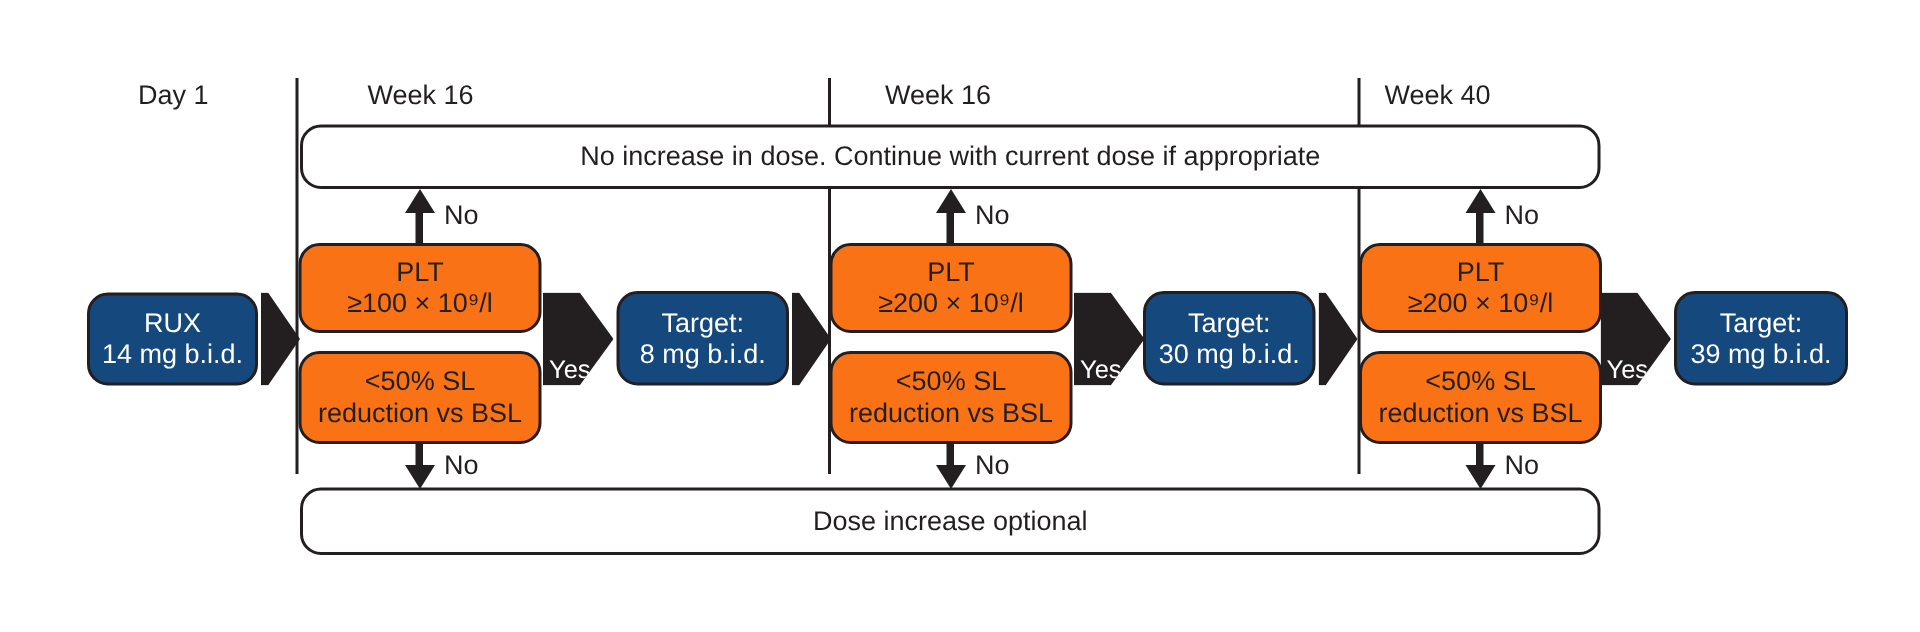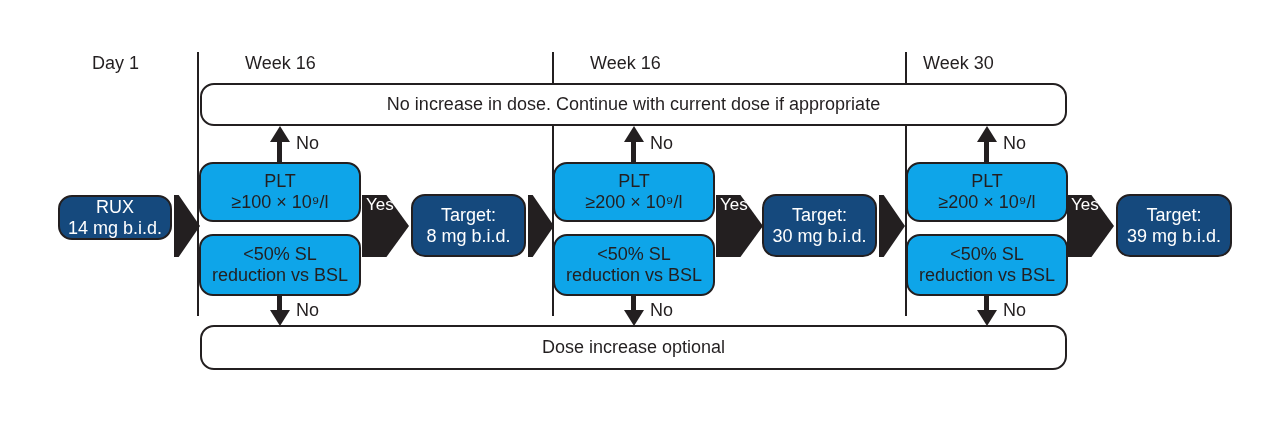--- a/index.html
+++ b/index.html
@@ -14,33 +14,33 @@
     border:2.5px solid #231f20;border-radius:14px;z-index:2;
     display:flex;align-items:center;justify-content:center;
     font-size:18px;box-sizing:border-box;
   }
   .navy-box{
     position:absolute;background:#15497d;border:2.5px solid #231f20;border-radius:14px;
     color:#fff;display:flex;flex-direction:column;align-items:center;justify-content:center;
     font-size:18px;line-height:21px;z-index:2;box-sizing:border-box;text-align:center;white-space:nowrap;
   }
   .blue-box{
-    position:absolute;background:#0ea5e9;border:2.5px solid #231f20;border-radius:14px;
+    position:absolute;background:#f97316;border:2.5px solid #231f20;border-radius:14px;
     color:#231f20;display:flex;flex-direction:column;align-items:center;justify-content:center;
     font-size:18px;line-height:21px;z-index:2;box-sizing:border-box;text-align:center;white-space:nowrap;
     width:162px;
   }
   .chev-small{
     position:absolute;width:26px;height:62px;background:#231f20;z-index:3;
     clip-path:polygon(0 0,18% 0,100% 50%,18% 100%,0 100%);
   }
   .chev-yes{
     position:absolute;width:47px;height:62px;background:#231f20;z-index:3;
     clip-path:polygon(0 0,52% 0,100% 50%,52% 100%,0 100%);
-    display:flex;align-items:flex-start;justify-content:flex-start;padding-left:4px;
+    display:flex;align-items:flex-end;justify-content:flex-start;padding-left:4px;
     color:#fff;font-size:17px;box-sizing:border-box;
   }
   .shaft{position:absolute;width:5px;background:#231f20;z-index:3;}
   .head-up{
     position:absolute;width:0;height:0;z-index:3;
     border-left:10px solid transparent;border-right:10px solid transparent;
     border-bottom:16px solid #231f20;
   }
   .head-down{
     position:absolute;width:0;height:0;z-index:3;
@@ -50,30 +50,30 @@
   .no-lbl{position:absolute;font-size:18px;z-index:3;white-space:nowrap;}
 </style>
 </head>
 <body>
 
 <div id="canvas">
 
   <div class="lbl" style="left:92px;top:53px;">Day 1</div>
   <div class="lbl" style="left:245px;top:53px;">Week 16</div>
   <div class="lbl" style="left:590px;top:53px;">Week 16</div>
-  <div class="lbl" style="left:923px;top:53px;">Week 30</div>
+  <div class="lbl" style="left:923px;top:53px;">Week 40</div>
 
   <div class="vline" style="left:197px;"></div>
   <div class="vline" style="left:552px;"></div>
   <div class="vline" style="left:905px;"></div>
 
   <div class="banner" style="top:325px;height:45px;">Dose increase optional</div>
   <div class="banner" style="top:83px;height:43px;">No increase in dose. Continue with current dose if appropriate</div>
 
-  <div class="navy-box" style="left:58px;top:195px;width:114px;height:45px;">
+  <div class="navy-box" style="left:58px;top:195px;width:114px;height:62px;">
     <span>RUX</span>
     <span>14 mg b.i.d.</span>
   </div>
 
   <div class="chev-small" style="left:174px;top:195px;"></div>
   <div class="blue-box" style="left:199px;top:162px;height:60px;">
     <span>PLT</span>
     <span>≥100 × 10⁹/l</span>
   </div>
   <div class="blue-box" style="left:199px;top:234px;height:62px;">

